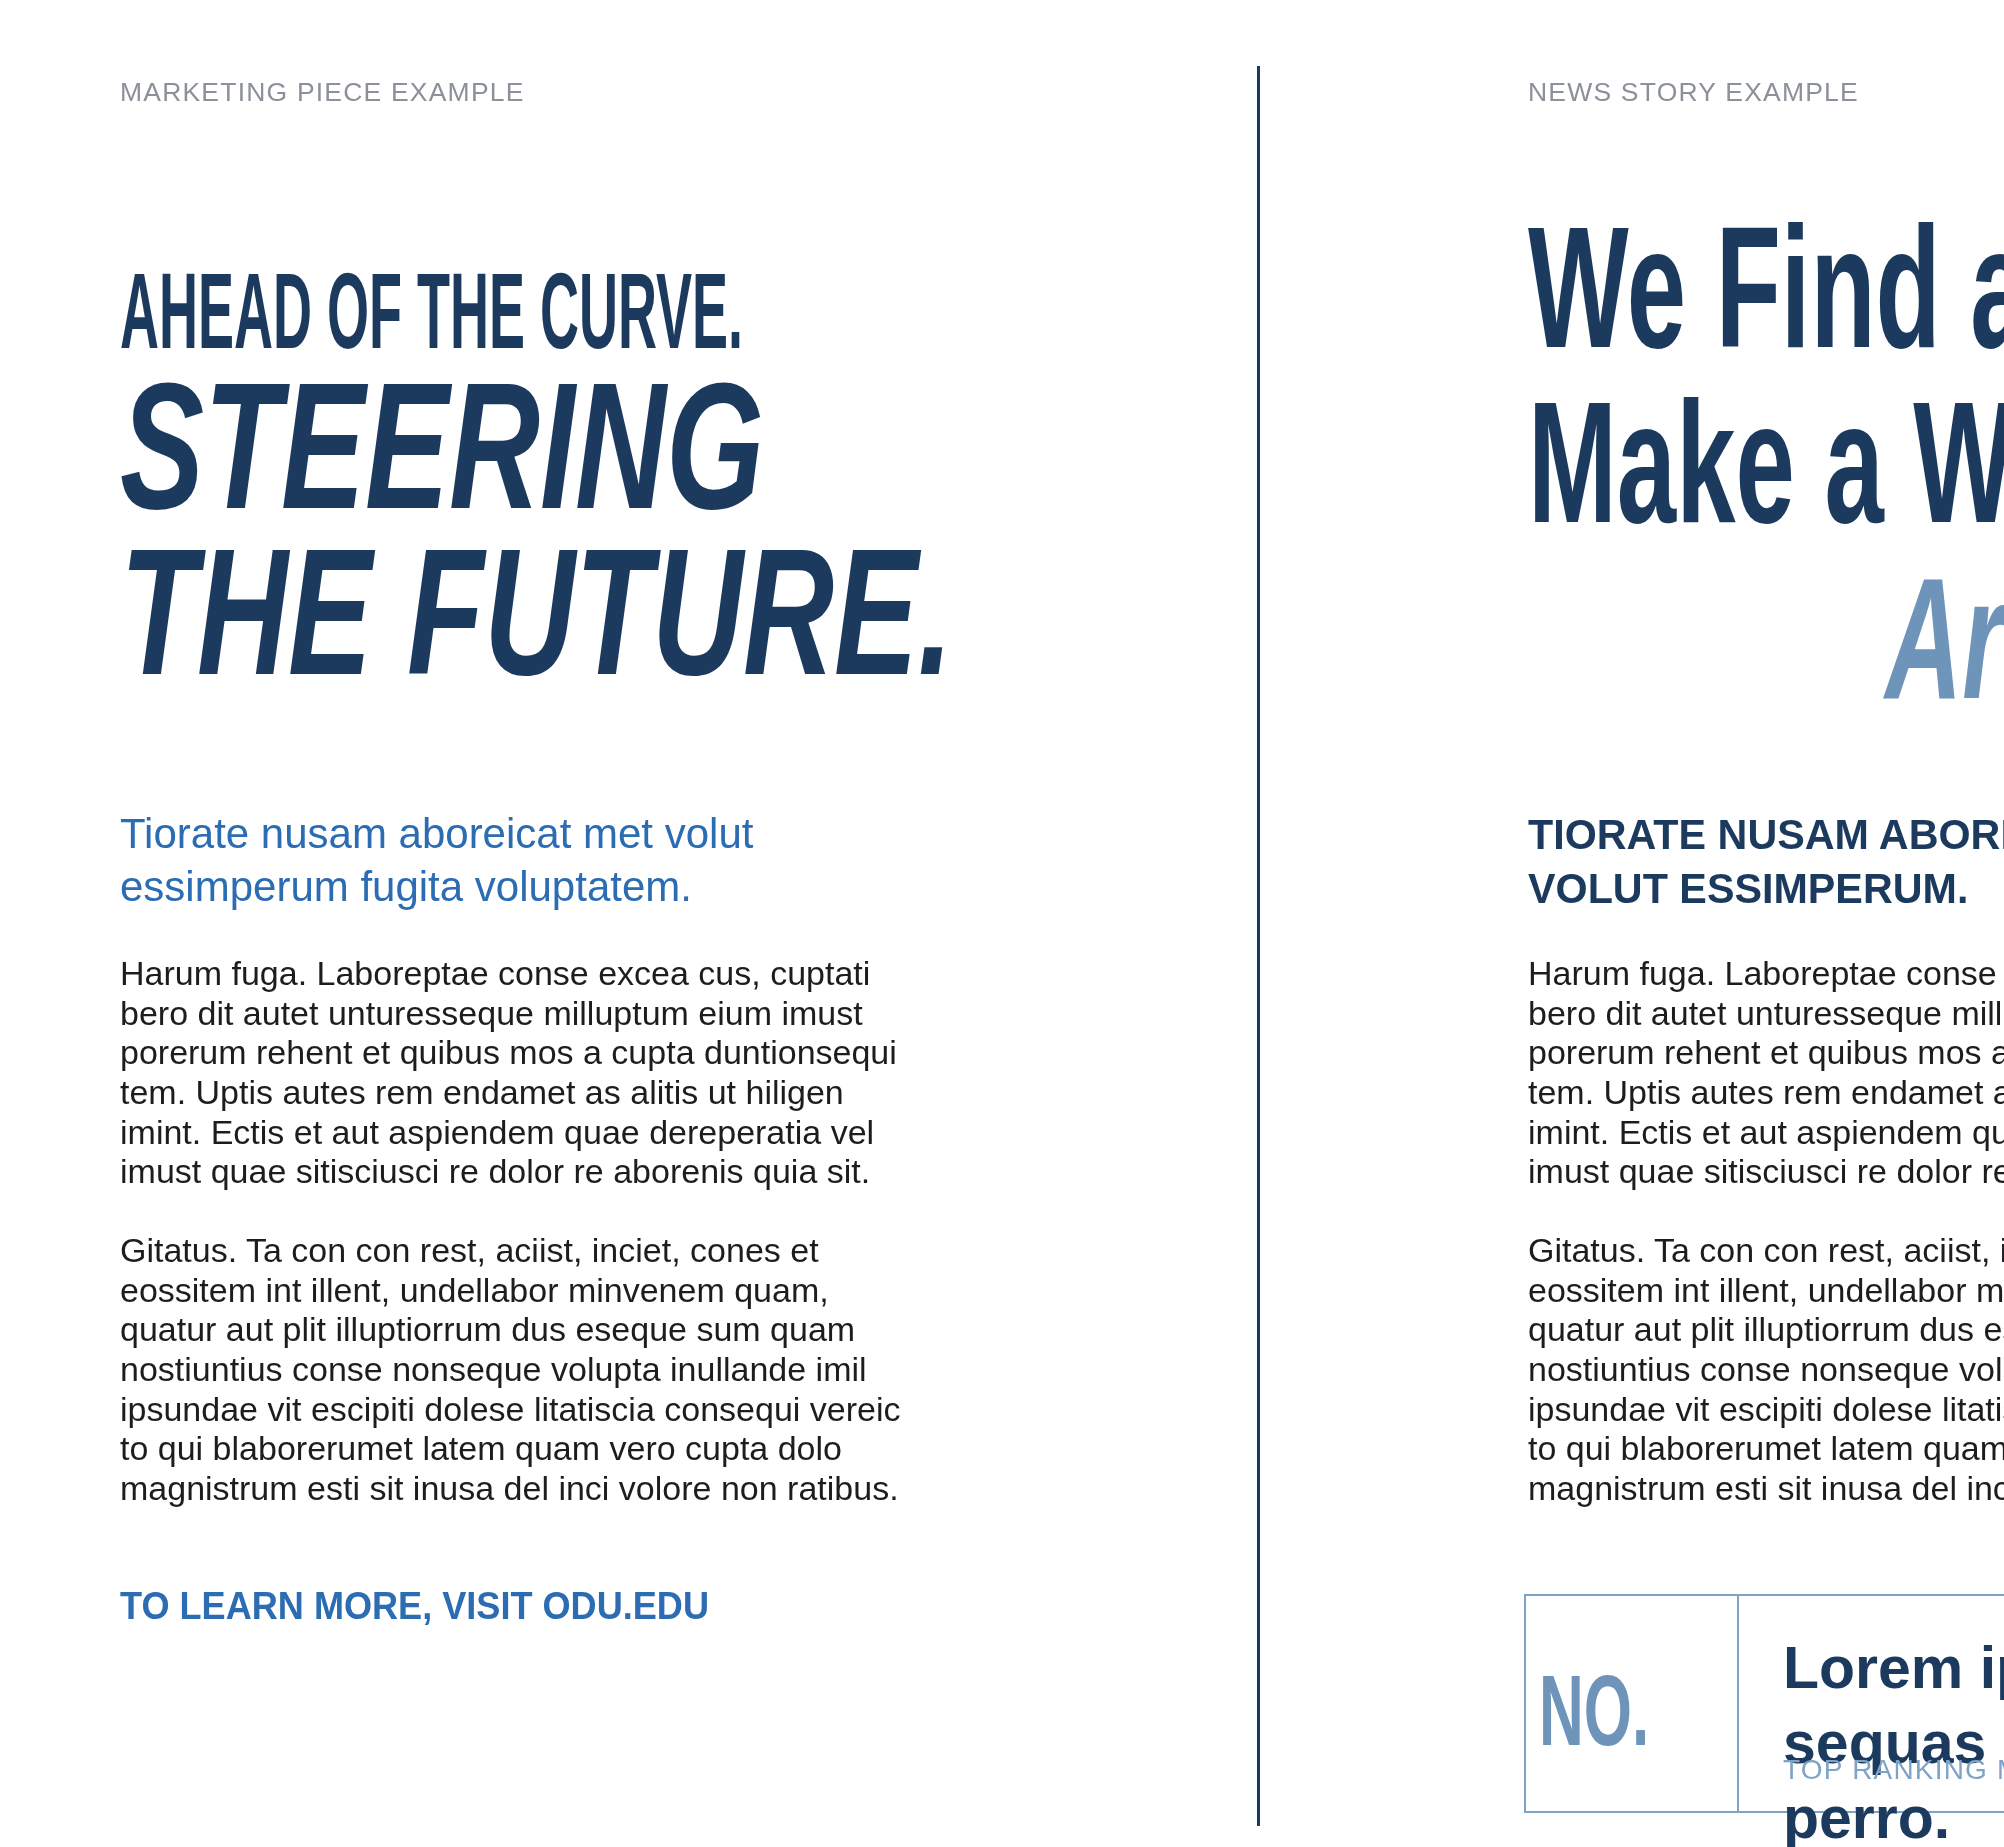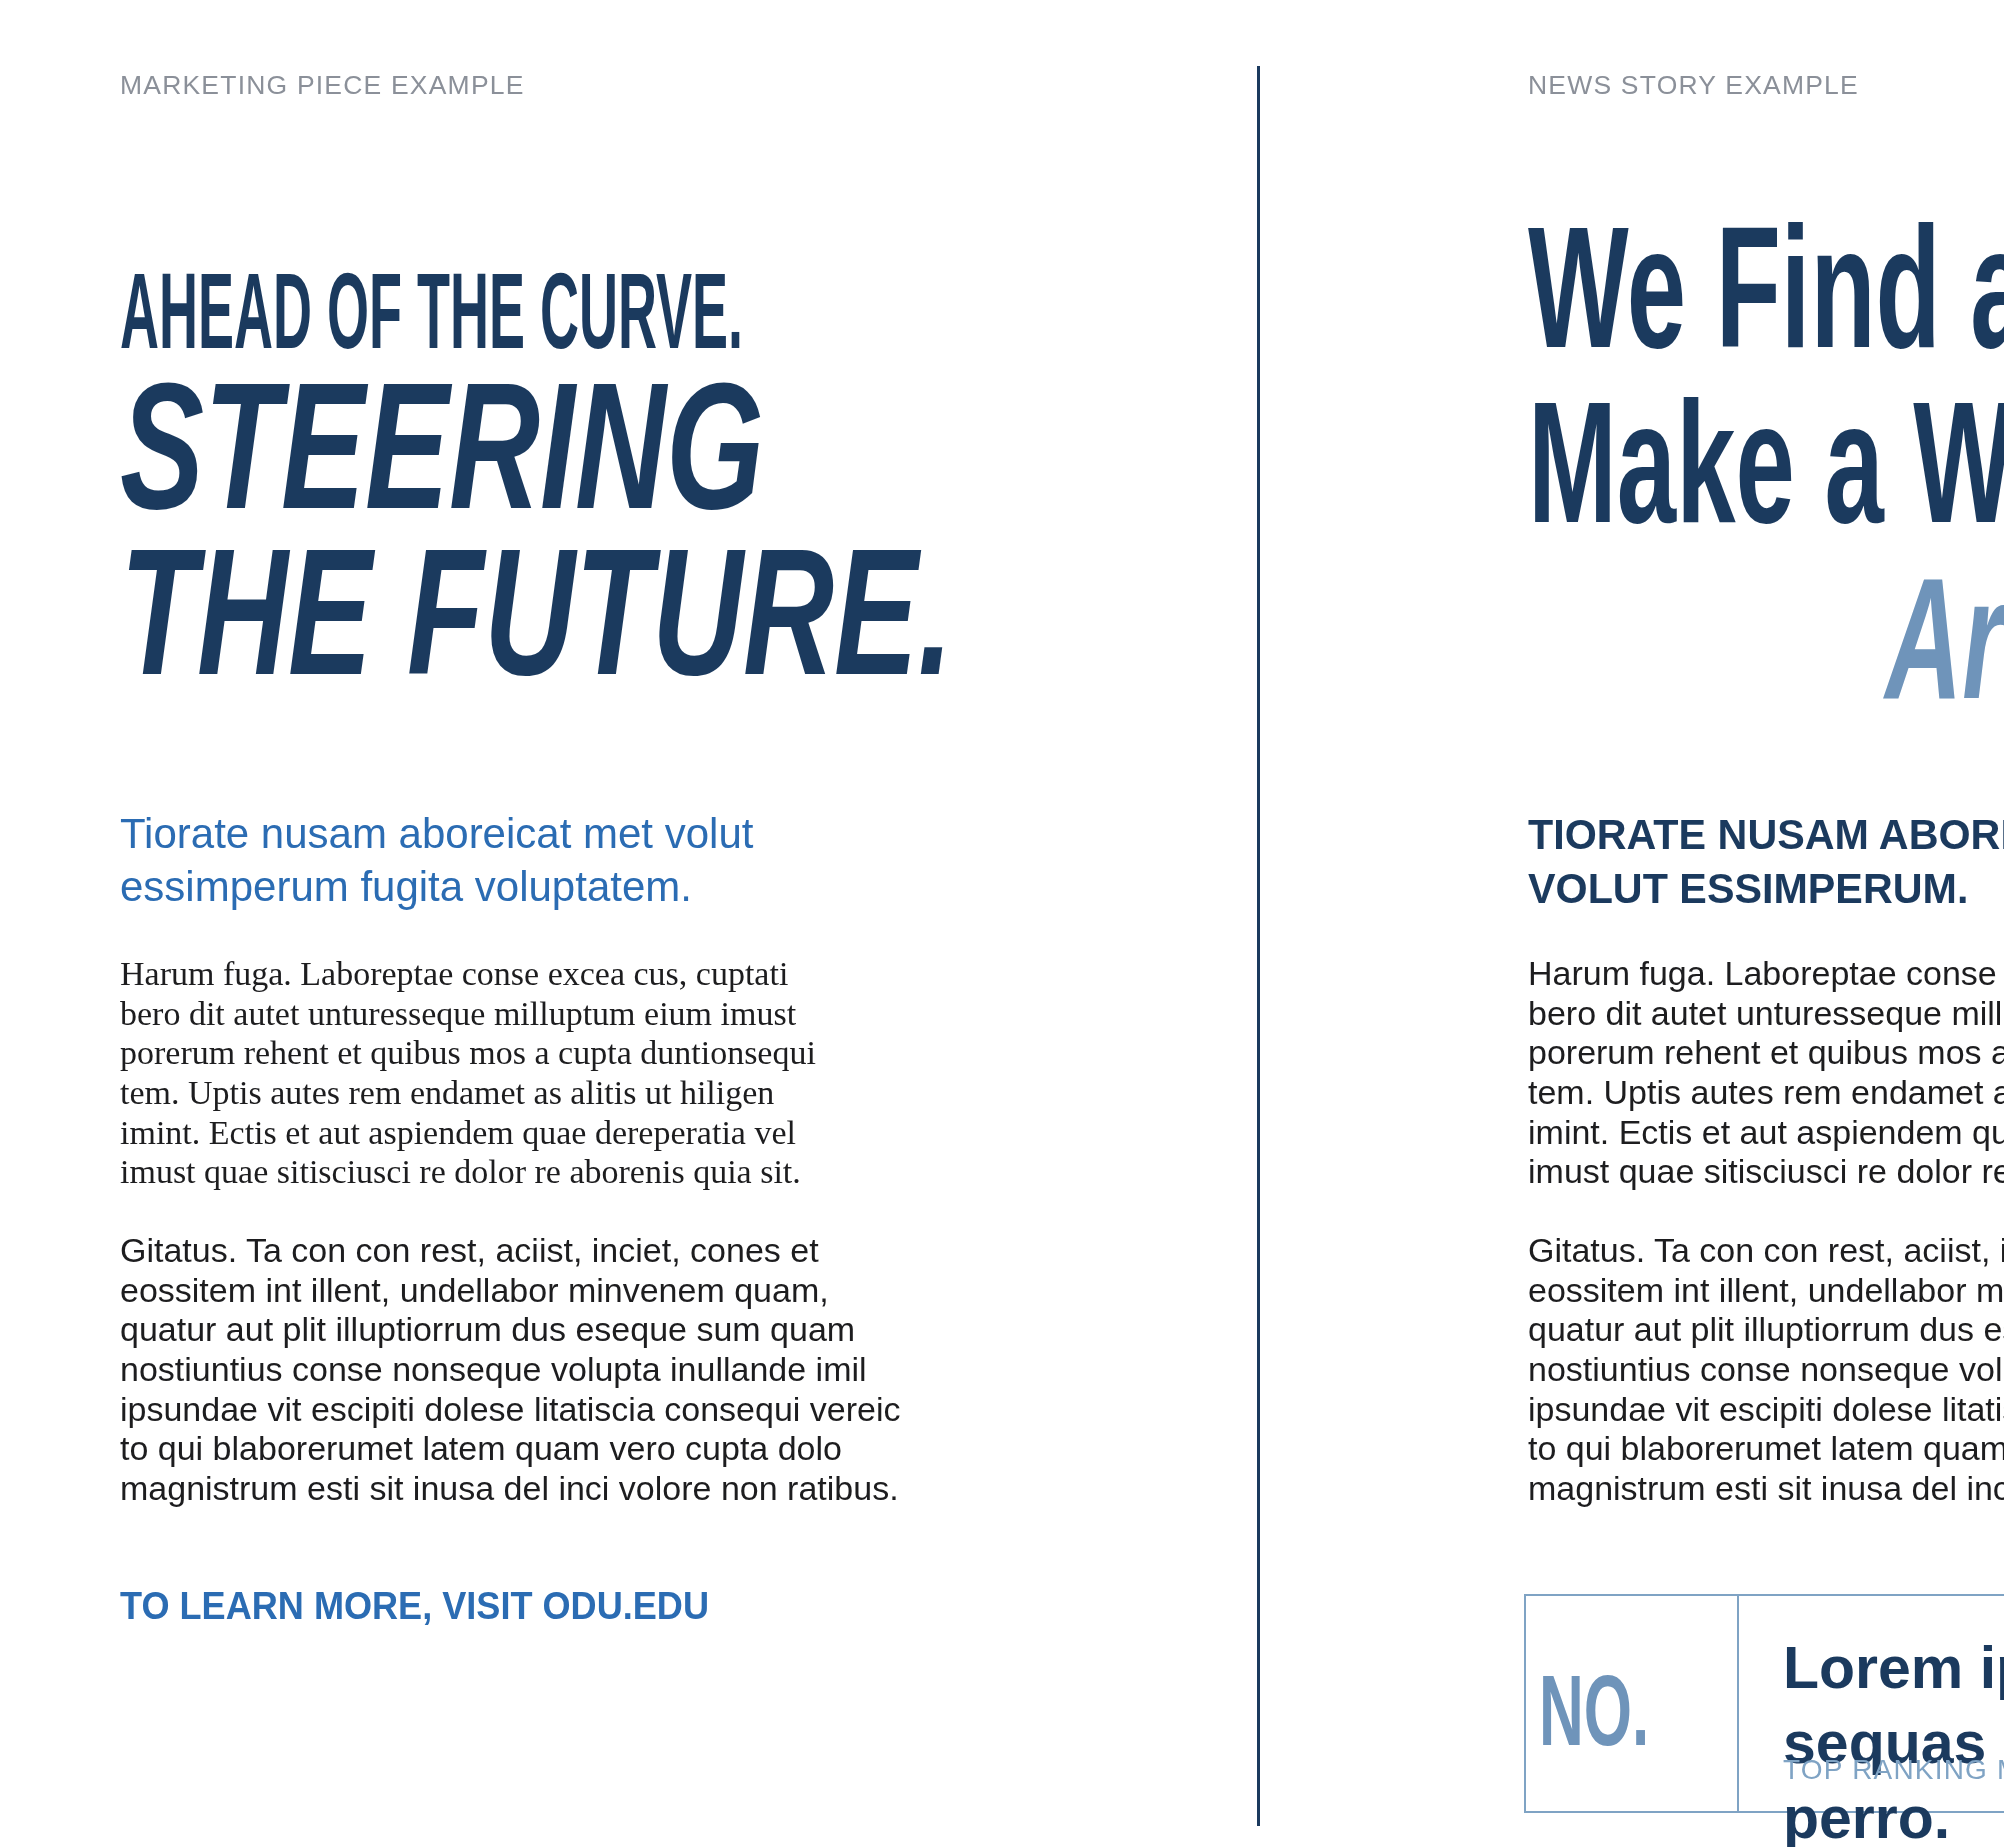--- a/index.html
+++ b/index.html
@@ -10,21 +10,21 @@
     overflow: hidden;
   }
   .page { position: relative; width: 2586px; height: 1847px; background: #ffffff; }
 
   .center-divider {
     position: absolute; left: 1257px; top: 66px;
     width: 2.8px; height: 1760px; background: #1B3A5E;
   }
 
   .col-label {
-    position: absolute; top: 70px;
+    position: absolute; top: 77px;
     font-size: 26.5px; font-weight: 400; letter-spacing: 1.2px;
     color: #8B9099; white-space: nowrap;
   }
   .col-label.left  { left: 120px; }
   .col-label.right { left: 1528px; }
 
   
   .headline-top {
     position: absolute; left: 120px; top: 257px;
     font-size: 108px; font-weight: 800; color: #1B3A5E;
@@ -40,21 +40,21 @@
   .subhead-left {
     position: absolute; left: 120px; top: 807px;
     font-size: 42px; font-weight: 400; color: #2B6CB3;
     line-height: 1.27; white-space: pre-line;
   }
   .body-par {
     position: absolute; width: 994px;
     font-size: 34px; font-weight: 400; color: #1D1D1F;
     line-height: 1.167; white-space: pre-line;
   }
-  .body-par.l1 { left: 120px;  top: 954px; font-family: Liberation Serif, serif; }
+  .body-par.l1 { left: 120px;  top: 954px; }
   .body-par.l2 { left: 120px;  top: 1231px; }
   .body-par.r1 { left: 1528px; top: 954px; }
   .body-par.r2 { left: 1528px; top: 1231px; }
 
   .cta {
     position: absolute; left: 120px; top: 1585px;
     font-size: 38px; font-weight: 800; color: #2B6CB3;
     white-space: nowrap; transform: scaleX(.95); transform-origin: 0 0;
   }
 

